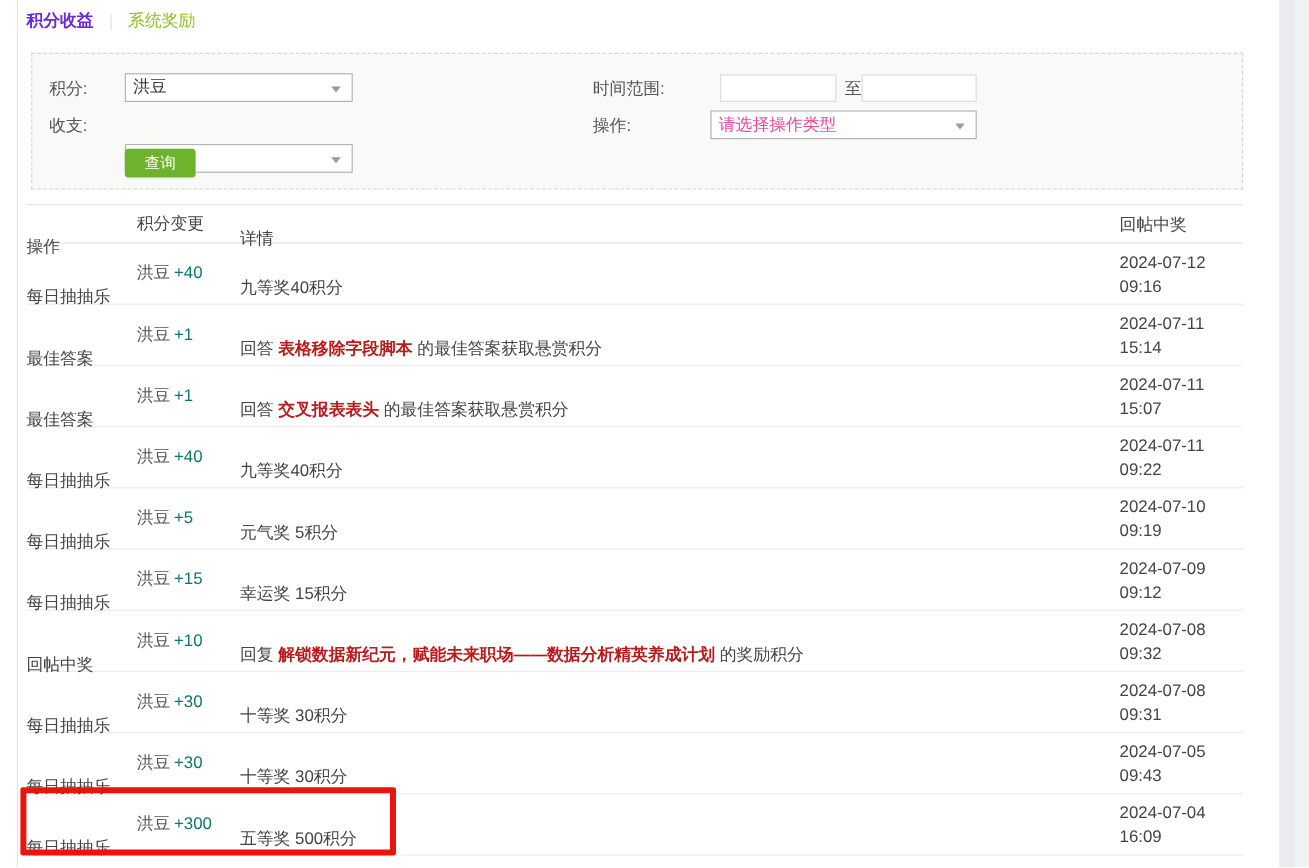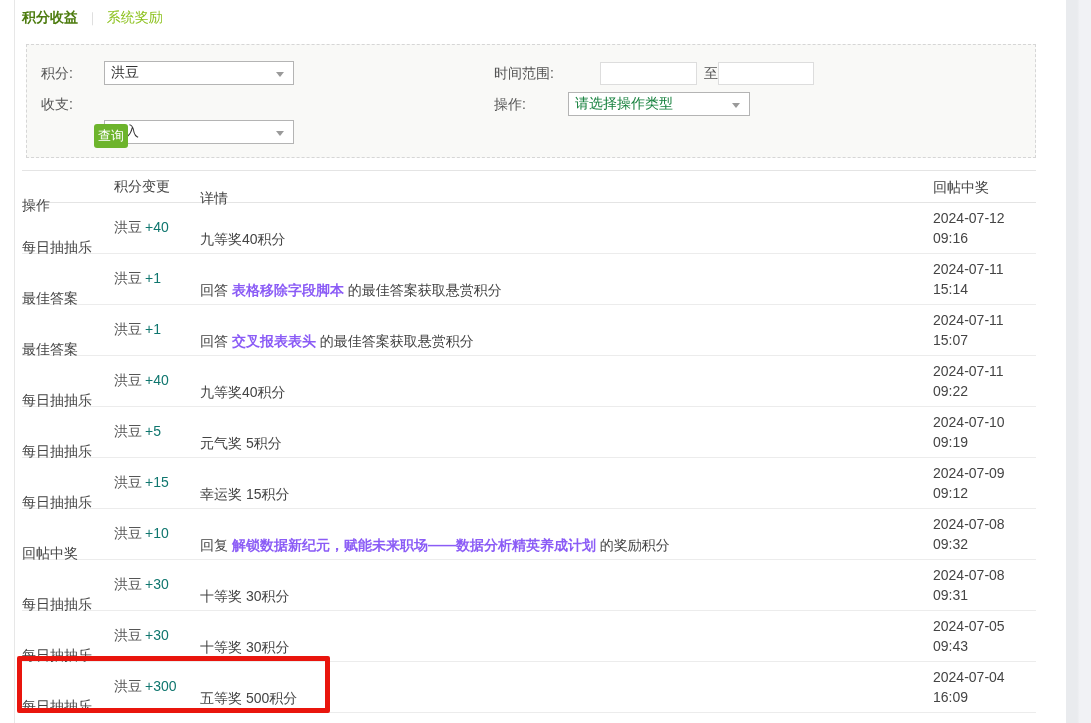--- a/index.html
+++ b/index.html
@@ -29,21 +29,21 @@
     background: linear-gradient(to right, #e9ebee 0%, #e9ebee 45%, #f1f2f5 55%, #f1f2f5 100%);
   }
   
   .tabs {
     position: absolute;
     left: 22px; top: 9px;
     display: flex;
     align-items: center;
     gap: 8px;
   }
-  .tab-active { font-weight: bold; color: #4d7c0f; cursor: pointer; }
+  .tab-active { font-weight: bold; color: #6d28d9; cursor: pointer; }
   .tab-sep { color: #d8d8d8; font-size: 13px; }
   .tab-link { color: #8cc11d; cursor: pointer; }
   
   .filter-panel {
     position: absolute;
     left: 26px; top: 44px;
     width: 1010px; height: 114px;
     background: #f9f9f7;
     border: 1px dashed #d6d6d6;
   }
@@ -81,22 +81,22 @@
     font-size: 13px;
     outline: none;
   }
   .to-text {
     position: absolute;
     color: #555;
     line-height: 23px;
   }
   .query-btn {
     position: absolute;
-    left: 67px; top: 79px;
-    width: 34px; height: 24px;
+    left: 77px; top: 79px;
+    width: 59px; height: 24px;
     background: #6db42c;
     color: #fff;
     border: none;
     border-radius: 3px;
     font-size: 13px;
     font-family: Liberation Serif, serif;
     cursor: pointer;
   }
   
   .table {
@@ -118,21 +118,21 @@
     height: 51px;
     border-bottom: 1px solid #ececec;
     color: #444;
   }
   .c-op     { width: 92px;  flex: none; margin-top: 39px; }
   .c-change { width: 86px;  flex: none; }
   .c-detail { width: 733px; flex: none; padding-right: 20px; margin-top: 24px; }
   .c-time   { width: 103px; flex: none; line-height: 20px; }
   .currency { color: #555; }
   .amount   { color: #0f766e; margin-left: 3px; }
-  .d-bold   { font-weight: bold; color: #8b5cf6; }
+  .d-bold   { font-weight: bold; color: #b91c1c; }
   
   .red-box {
     position: absolute;
     left: 17px; top: 656px;
     width: 313px; height: 57px;
     border: 5px solid #e9150d;
     border-radius: 2px;
     z-index: 5;
     pointer-events: none;
   }
@@ -162,21 +162,21 @@
     <span class="to-text" style="left:677px; top:17px;">至</span>
     <input class="f-input" style="left: 691px; top: 17px; width: 96px;" type="text" value="">
 
     <span class="f-label" style="left:14px; top:47px;">收支:</span>
     <div class="f-select" style="left:77px; top:47px; width:190px;margin-top:28px;">
       <span>收入</span>
       <span class="caret"></span>
     </div>
 
     <span class="f-label" style="left:467px; top:47px;">操作:</span>
-    <div class="f-select" style="left:541px; top:47px; width:182px; color:#15803d;">
+    <div class="f-select" style="left:565px; top:47px; width:222px; color:#ec4899;">
       <span>请选择操作类型</span>
       <span class="caret"></span>
     </div>
 
     <button class="query-btn">查询</button>
   </div>
 
   <div class="table">
     <div class="thead">
       <div class="c-op">操作</div>

